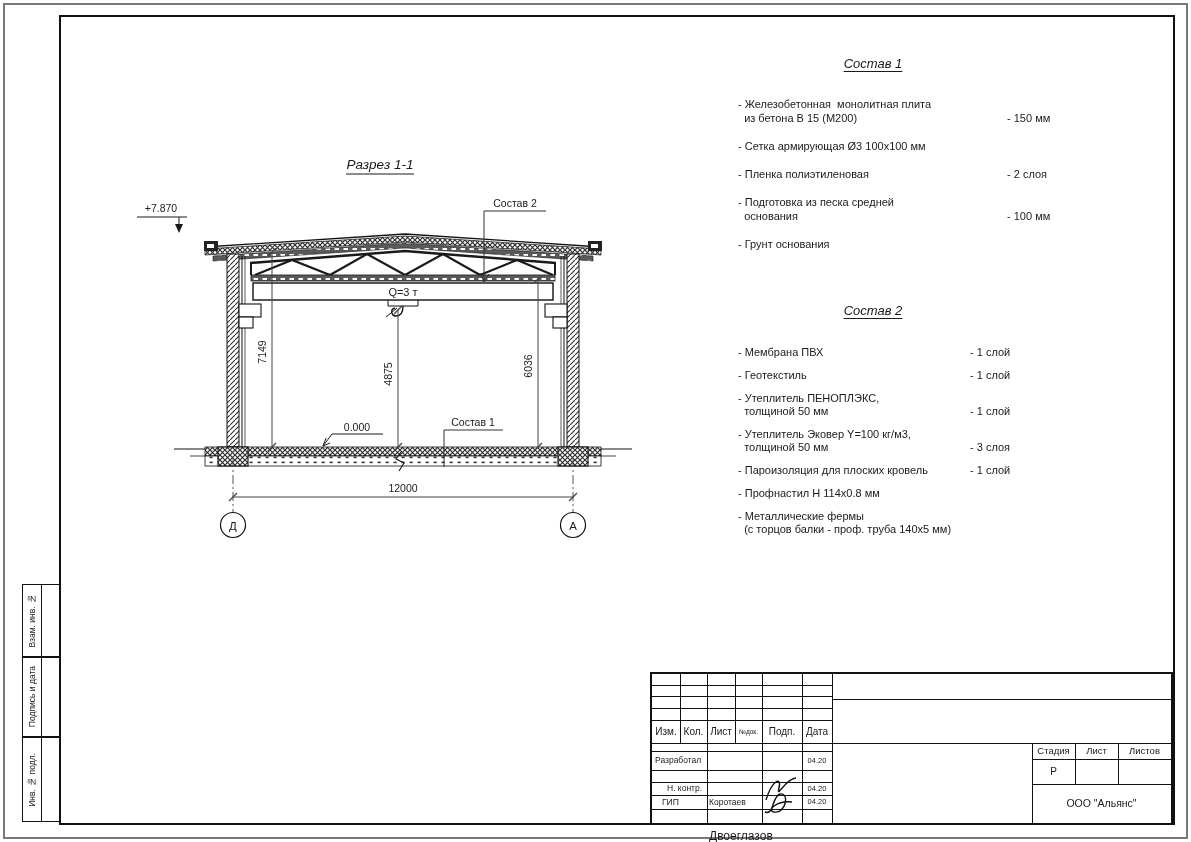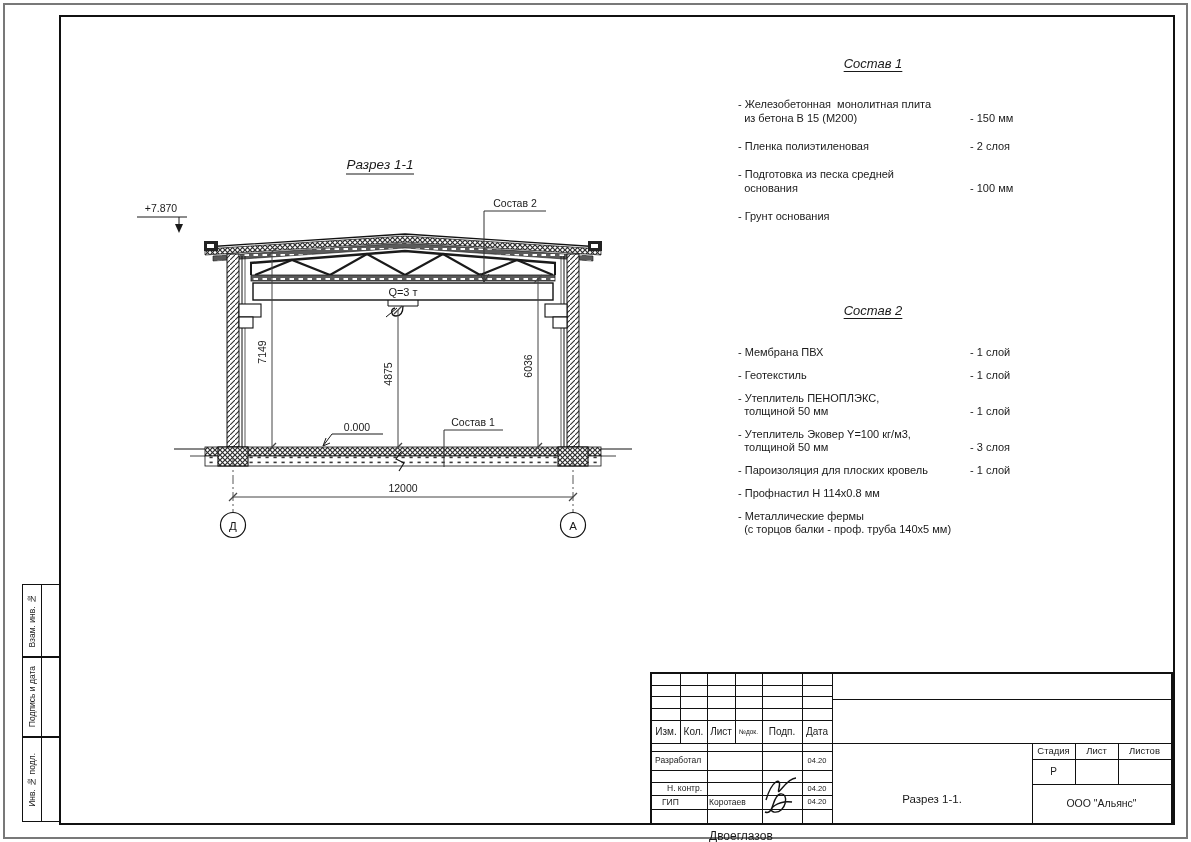--- a/index.html
+++ b/index.html
@@ -15,21 +15,21 @@
   .sidebox-label span { writing-mode:vertical-rl; transform:rotate(180deg); font-size:8.5px; white-space:nowrap; color:#222; }
 
   
   .comp { position:absolute; width:340px; }
   .comp-title { width:270px; text-align:center; font-size:13px; font-style:italic; text-decoration:underline; text-underline-offset:3px; }
   .comp-items { }
   .comp-item { display:flex; align-items:flex-end; }
   .comp-name { width:232px; white-space:pre-wrap; font-size:11px; }
   .comp-value { font-size:11px; white-space:nowrap; }
   .c1 .comp-items { margin-top:26px; }
-  .c1 .comp-item { margin-bottom:14px; }
+  .c1 .comp-item { margin-bottom:14px;gap:37px; }
   .c1 .comp-name, .c1 .comp-value { line-height:14px; }
   .c2 .comp-items { margin-top:28px; }
   .c2 .comp-item { margin-bottom:10px; }
   .c2 .comp-name, .c2 .comp-value { line-height:13px; }
 
   
   .drawing { position:absolute; left:130px; top:148px; width:510px; height:400px; }
   .drawing text { font-family:"Liberation Sans", sans-serif; fill:#1a1a1a; }
   .t-title { font-size:13.5px; font-style:italic; }
   .t-dim { font-size:10.5px; fill:#222; }
@@ -209,20 +209,24 @@
 
   <div class="comp c1" style="left:738px; top:56px;">
     <div class="comp-title">Состав 1</div>
     <div class="comp-items">
       <div class="comp-item">
         <div class="comp-name">- Железобетонная  монолитная плита
   из бетона В 15 (М200)</div>
         <div class="comp-value">- 150 мм</div>
       </div>
       <div class="comp-item">
+        <div class="comp-name">- Сетка армирующая Ø3 100х100 мм</div>
+        <div class="comp-value"></div>
+      </div>
+      <div class="comp-item">
         <div class="comp-name">- Пленка полиэтиленовая</div>
         <div class="comp-value">- 2 слоя</div>
       </div>
       <div class="comp-item">
         <div class="comp-name">- Подготовка из песка средней
   основания</div>
         <div class="comp-value">- 100 мм</div>
       </div>
       <div class="comp-item">
         <div class="comp-name">- Грунт основания</div>
@@ -309,21 +313,20 @@
     <div class="cell" style="left:150px; top:108px; width:30px; height:13px; line-height:13px; font-size:7.5px;">04.20</div>
 
     <div class="cell-left" style="left:10px; top:121px; width:52px; height:14px; line-height:14px; font-size:8.5px;">ГИП</div>
     <div class="cell-left" style="left:57px; top:121px; width:52px; height:14px; line-height:14px; font-size:8.5px;">Коротаев</div>
     <div class="cell" style="left:150px; top:121px; width:30px; height:14px; line-height:14px; font-size:7.5px;">04.20</div>
 
     <svg class="sig-svg" width="42" height="46" viewBox="0 0 42 46">
       <path d="M4,28 C10,8 20,4 17,16 C14,28 24,6 34,6 M3,40 C12,44 10,24 18,22 C28,20 24,42 12,40 C4,38 16,28 30,30" fill="none" stroke="#111" stroke-width="1.4"></path>
     </svg>
 
-    <div class="cell" style="left:180px; top:102px; width:200px; height:47px; line-height:47px; font-size:11.5px;">Разрез 1-1.</div>
 
     <div class="cell" style="left:380px; top:69px; width:43px; height:16px; line-height:16px; font-size:9.5px;">Стадия</div>
     <div class="cell" style="left:423px; top:69px; width:43px; height:16px; line-height:16px; font-size:9.5px;">Лист</div>
     <div class="cell" style="left:466px; top:69px; width:53px; height:16px; line-height:16px; font-size:9.5px;">Листов</div>
     <div class="cell" style="left:380px; top:85px; width:43px; height:25px; line-height:25px; font-size:10px;">Р</div>
 
     <div class="cell" style="left:380px; top:110px; width:139px; height:39px; line-height:39px; font-size:10.5px;">ООО "Альянс"</div>
   </div>
 </div>
 

